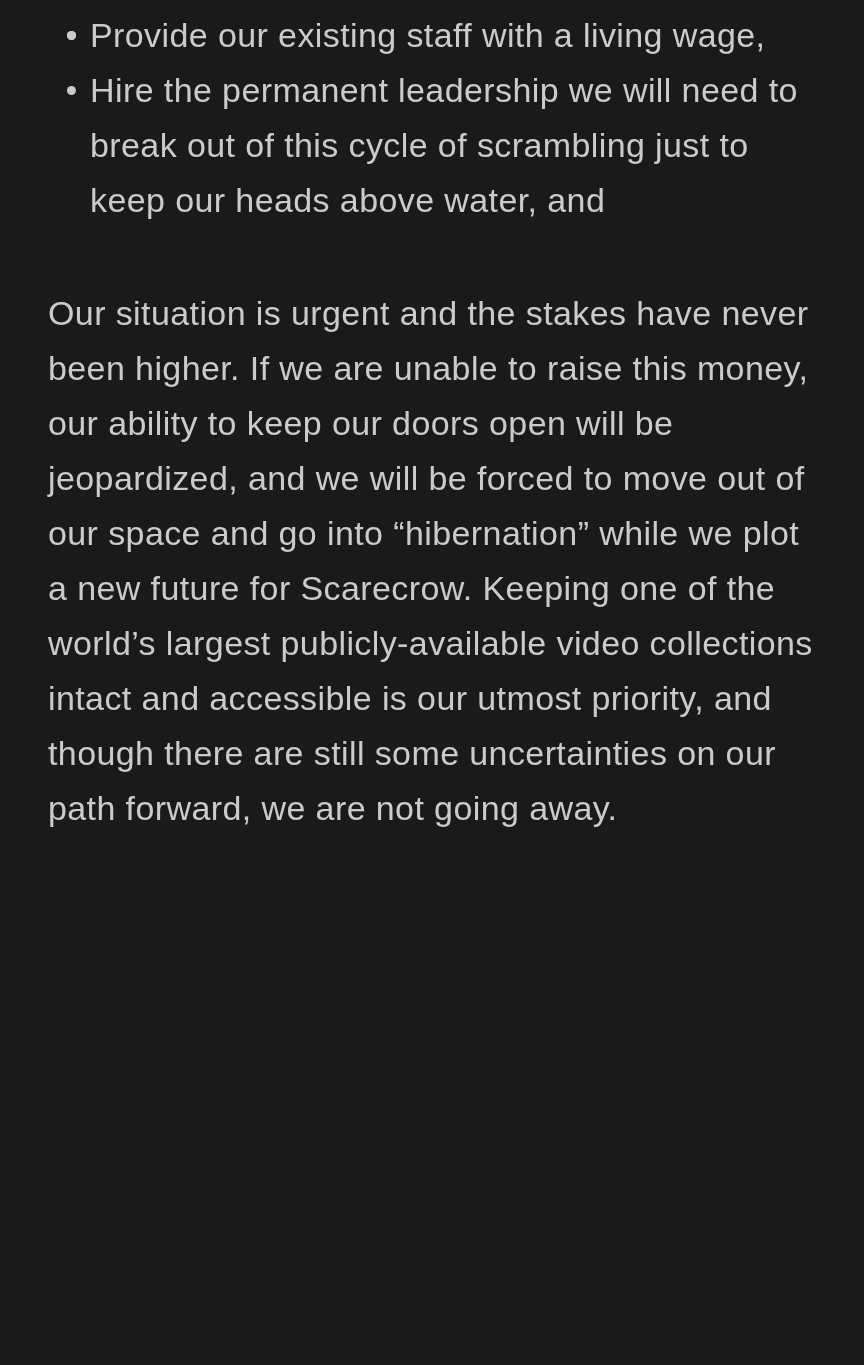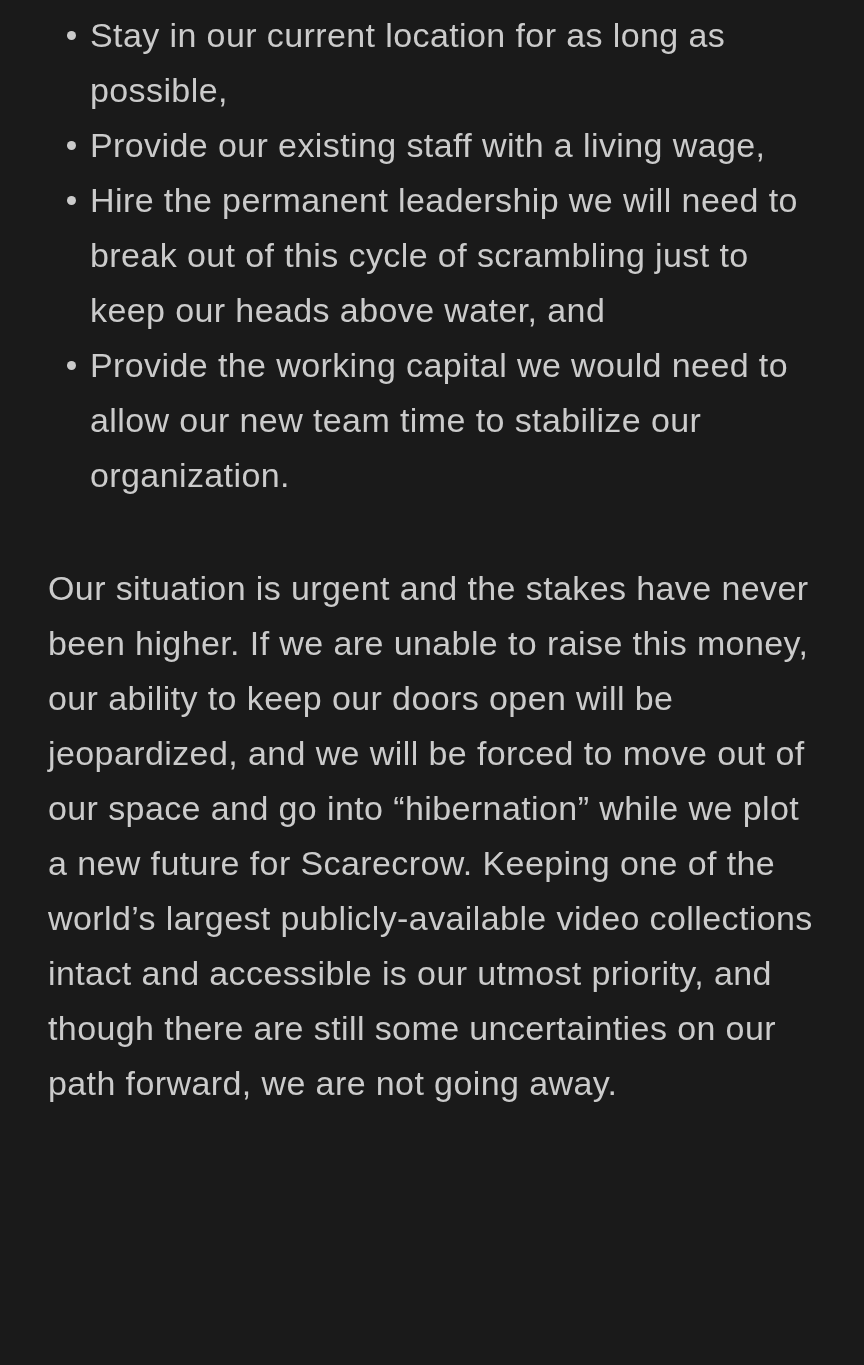--- a/index.html
+++ b/index.html
@@ -50,31 +50,26 @@
   }
 </style>
 </head>
 <body>
 
 <div class="page">
 
   <ul class="goals-list">
     <li>
       <span class="bullet"></span>
-      <span>Stay in our current location for as long as possible,</span>
     </li>
     <li>
       <span class="bullet"></span>
       <span>Provide our existing staff with a living wage,</span>
     </li>
     <li>
       <span class="bullet"></span>
       <span>Hire the permanent leadership we will need to break out of this cycle of scrambling just to keep our heads above water, and</span>
     </li>
-    <li>
-      <span class="bullet"></span>
-      <span>Provide the working capital we would need to allow our new team time to stabilize our organization.</span>
-    </li>
   </ul>
 
   <p class="body-paragraph">Our situation is urgent and the stakes have never been higher. If we are unable to raise this money, our ability to keep our doors open will be jeopardized, and we will be forced to move out of our space and go into “hibernation” while we plot a new future for Scarecrow. Keeping one of the world’s largest publicly-available video collections intact and accessible is our utmost priority, and though there are still some uncertainties on our path forward, we are not going away.</p>
 
 </div>
 
 </body></html>

